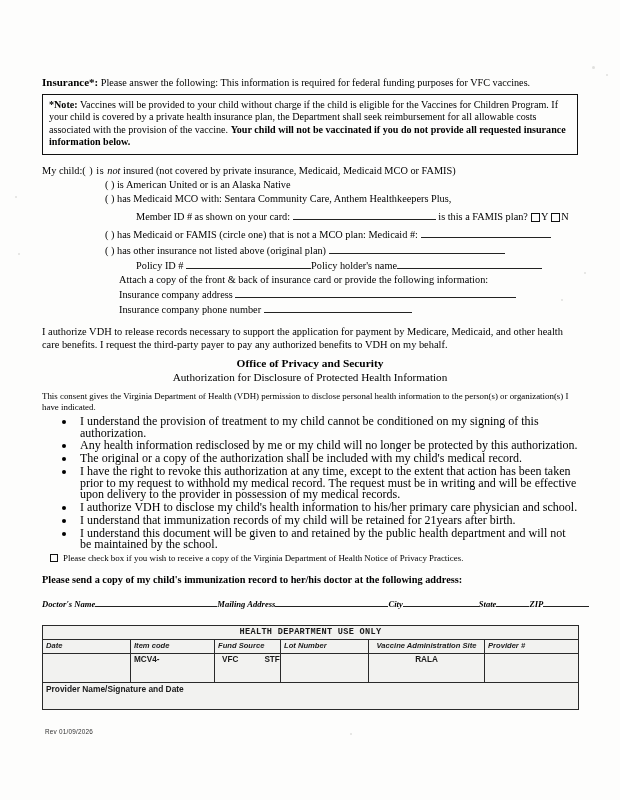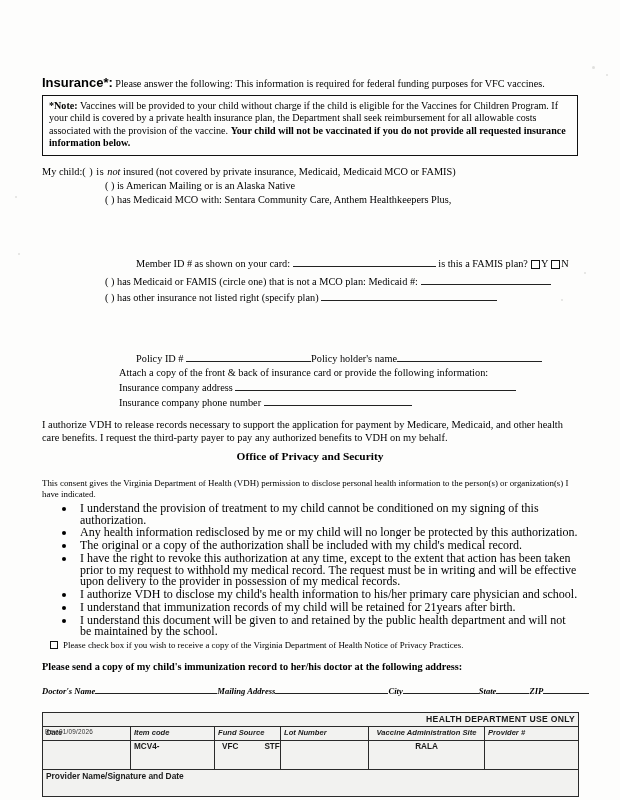--- a/index.html
+++ b/index.html
@@ -34,44 +34,44 @@
     width: 536px;
   }
 
   
   .insurance-head {
     font-size: 10.2px;
     line-height: 13px;
     white-space: nowrap;
   }
   .insurance-head .lbl {
-    font-family: Liberation Sans, sans-serif;
-    font-weight: bold;
-    font-size: 13px;
+    font-family: Liberation Serif, serif;
+    font-weight: bold;
+    font-size: 11px;
   }
 
   
   .note-box {
     margin-top: 5px;
     border: 1.4px solid #111;
     padding: 4px 6px 5px 6px;
     font-size: 10.1px;
     line-height: 12.4px;
     text-align: left;
   }
   .note-box b { font-weight: bold; }
   .note-lead { font-weight: bold; }
 
   
   .clist { margin-top: 9px; font-size: 10.3px; line-height: 14.2px; }
   .row { white-space: nowrap; }
   .ind1 { padding-left: 0px; }
   .ind2 { padding-left: 63px; }
   .ind3 { padding-left: 77px; }
-  .ind4 { padding-left: 94px; margin-top: 46px; }
+  .ind4 { padding-left: 94px; }
   .paren { letter-spacing: 0.5px; }
   i.it { font-style: italic; }
 
   .fill {
     display: inline-block;
     border-bottom: 1px solid #222;
     height: 10px;
     vertical-align: baseline;
   }
   .cbx {
@@ -105,21 +105,21 @@
     font-weight: bold;
     font-size: 11.4px;
     line-height: 14px;
   }
   .ops-sub {
     text-align: center;
     font-size: 11.2px;
     line-height: 14px;
   }
   .consent {
-    margin-top: 15px;
+    margin-top: 7px;
     font-size: 8.9px;
     line-height: 10.8px;
   }
 
   
   ul.bullets {
     margin: 3px 0 0 0;
     padding-left: 34px;
     font-size: 12px;
     line-height: 11.6px;
@@ -161,24 +161,25 @@
   }
   .hd-table td {
     border: 1px solid #2a2a2a;
     font-size: 7.6px;
     font-weight: bold;
     padding: 1px 3px;
     vertical-align: top;
     color: #1a1a1a;
   }
   .hd-title {
-    text-align: right;
+    text-align: center;
     font-size: 8.6px !important;
     letter-spacing: 0.3px;
     height: 11px;
+    font-family: Liberation Mono, monospace;
   }
   .hd-head td { height: 11px; font-style: italic; }
   .hd-entry td { height: 26px; }
   .hd-entry .val { font-size: 8.2px; }
   .hd-comments td { height: 24px; }
   .hd-prov td { height: 24px; font-size: 8.4px; }
   .center { text-align: center; }
   .pad-l { padding-left: 10px; }
   .two-code { display: flex; gap: 26px; padding-left: 4px; }
   .site-codes { display: flex; justify-content: center; }
@@ -217,41 +218,41 @@
       <span class="note-lead">*Note:</span><span>  Vaccines will be provided to your child without charge if the child is eligible for the Vaccines for Children Program. If your child is covered by a private health insurance plan, the Department shall seek reimbursement for all allowable costs associated with the provision of the vaccine. </span><b>Your child will not be vaccinated if you do not provide all requested insurance information below.</b>
     </div>
 
     <div class="clist">
 
       <div class="row ind1">
         <span>My child:</span><span class="paren">( ) is </span><i class="it">not</i><span> insured (not covered by private insurance, Medicaid, Medicaid MCO or FAMIS)</span>
       </div>
 
       <div class="row ind2">
-        <span>( ) is American Mailing or is an Alaska Native</span>
+        <span>( ) is American United or is an Alaska Native</span>
       </div>
 
       <div class="row ind2">
         <span>( ) has Medicaid MCO with:  Sentara Community Care, Anthem Healthkeepers Plus,</span>
       </div>
 
 
       <div class="row ind4" style="padding-top:3px;">
         <span>Member ID # as shown on your card:</span>
         <span class="fill" style="width:143px;"></span>
         <span>is this a FAMIS plan?</span><span class="cbx"></span><span>Y</span><span class="cbx"></span><span>N</span>
       </div>
 
       <div class="row ind2" style="padding-top:3px;font-family:Liberation Serif, serif;">
         <span>( ) has Medicaid or FAMIS (circle one) that is not a MCO plan:  Medicaid #:</span>
         <span class="fill" style="width:130px;"></span>
       </div>
 
       <div class="row ind2">
-        <span>( ) has other insurance not listed right (specify plan)</span>
+        <span>( ) has other insurance not listed above (original plan)</span>
         <span class="fill" style="width:176px;"></span>
       </div>
 
       <div class="row ind4">
         <span>Policy ID #</span>
         <span class="fill" style="width:125px;"></span><span>Policy holder's name</span><span class="fill" style="width:145px;"></span>
       </div>
 
       <div class="row ind3">
         <span class="bold">Attach a copy of the front &amp; back of insurance card or provide the following information:</span>
@@ -264,20 +265,21 @@
 
       <div class="row ind3">
         <span>Insurance company phone number</span>
         <span class="fill" style="width:148px;"></span>
       </div>
     </div>
 
     <div class="auth-par">I authorize VDH to release records necessary to support the application for payment by Medicare, Medicaid, and other health care benefits.  I request the third-party payer to pay any authorized benefits to VDH on my behalf.</div>
 
     <div class="ops-title">Office of Privacy and Security</div>
+    <div class="ops-sub">Authorization for Disclosure of Protected Health Information</div>
     <div class="consent">This consent gives the Virginia Department of Health (VDH) permission to disclose personal health information to the person(s) or organization(s) I have indicated.</div>
 
     <ul class="bullets">
       <li>I understand the provision of treatment to my child cannot be conditioned on my signing of this authorization.</li>
       <li>Any health information redisclosed by me or my child will no longer be protected by this authorization.</li>
       <li>The original or a copy of the authorization shall be included with my child's medical record.</li>
       <li>I have the right to revoke this authorization at any time, except to the extent that action has been taken prior to my request to withhold my medical record. The request must be in writing and will be effective upon delivery to the provider in possession of my medical records.</li>
       <li>I authorize VDH to disclose my child's health information to his/her primary care physician and school.</li>
       <li>I understand that immunization records of my child will be retained for 21years after birth.</li>
       <li>I understand this document will be given to and retained by the public health department and will not be maintained by the school.</li>

